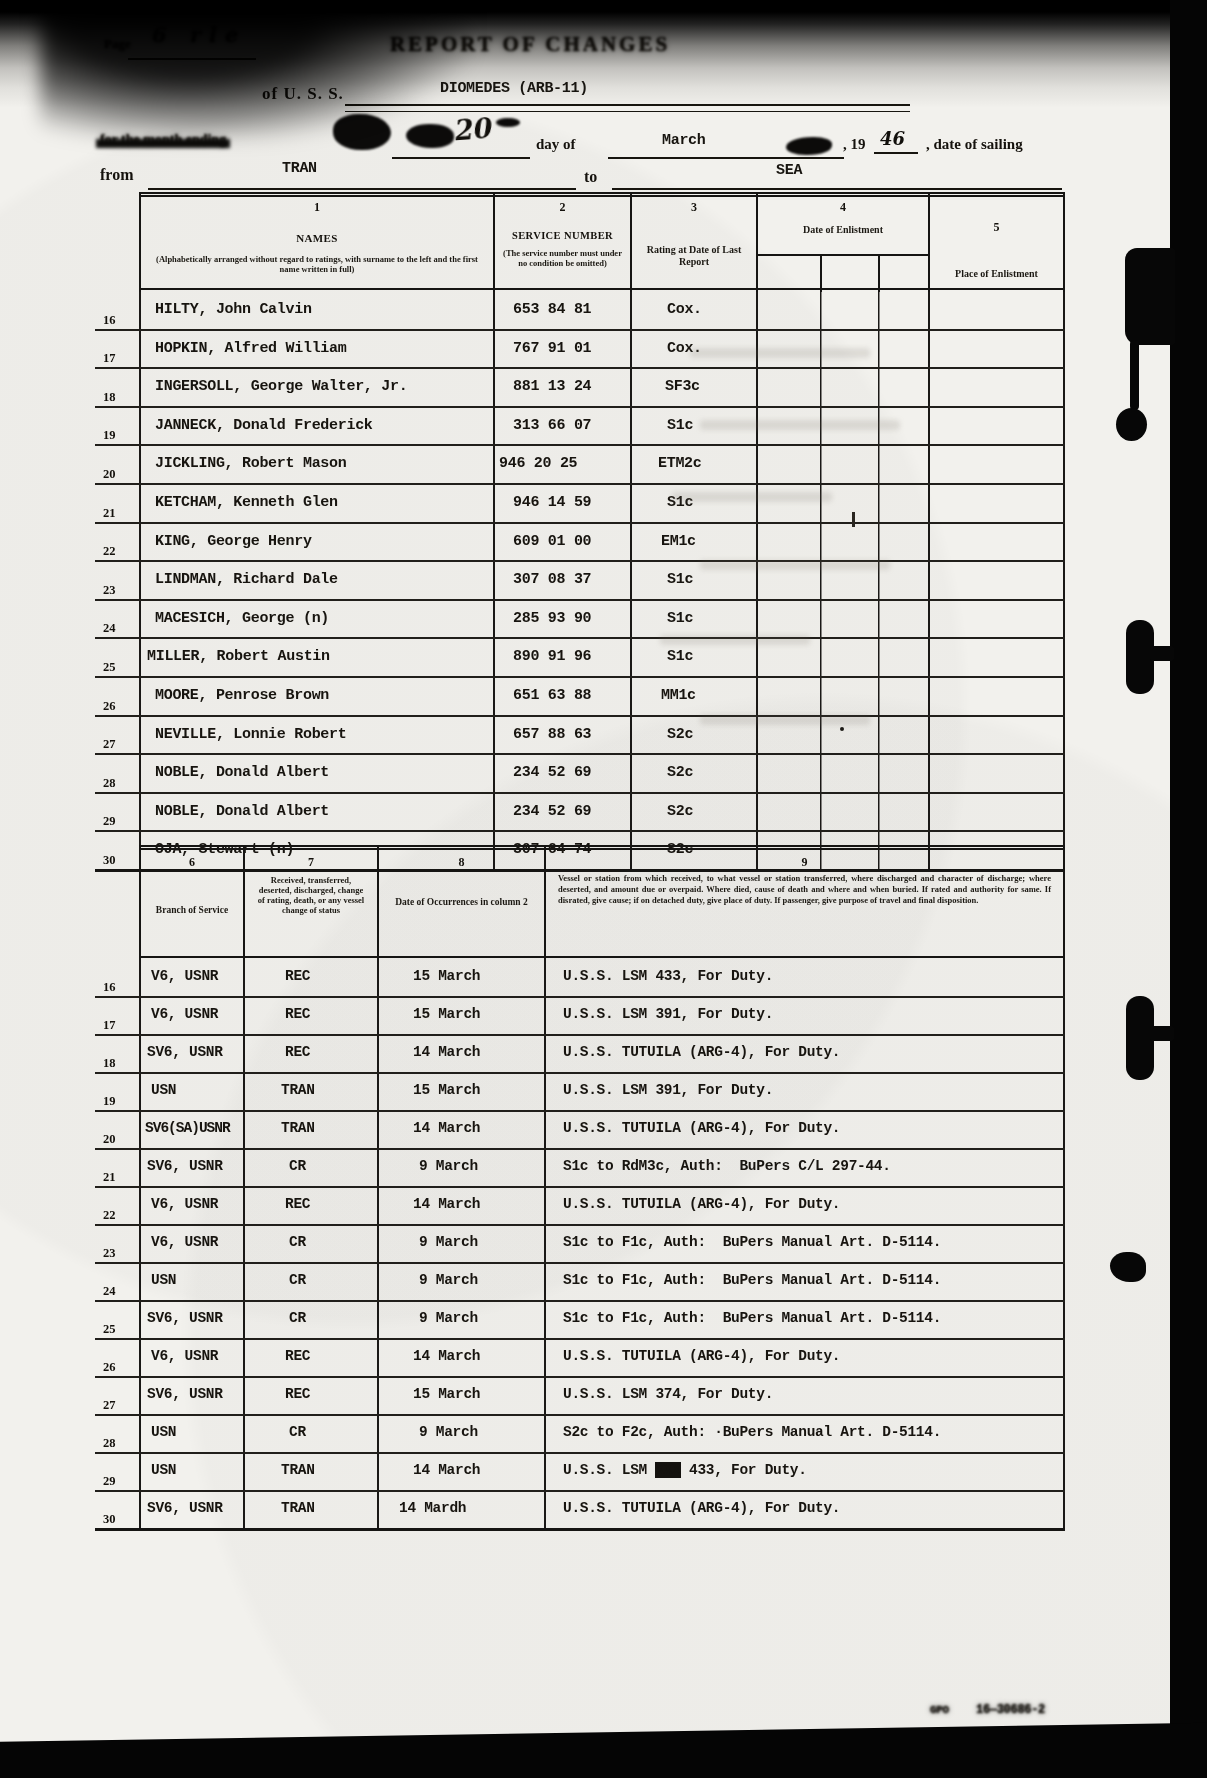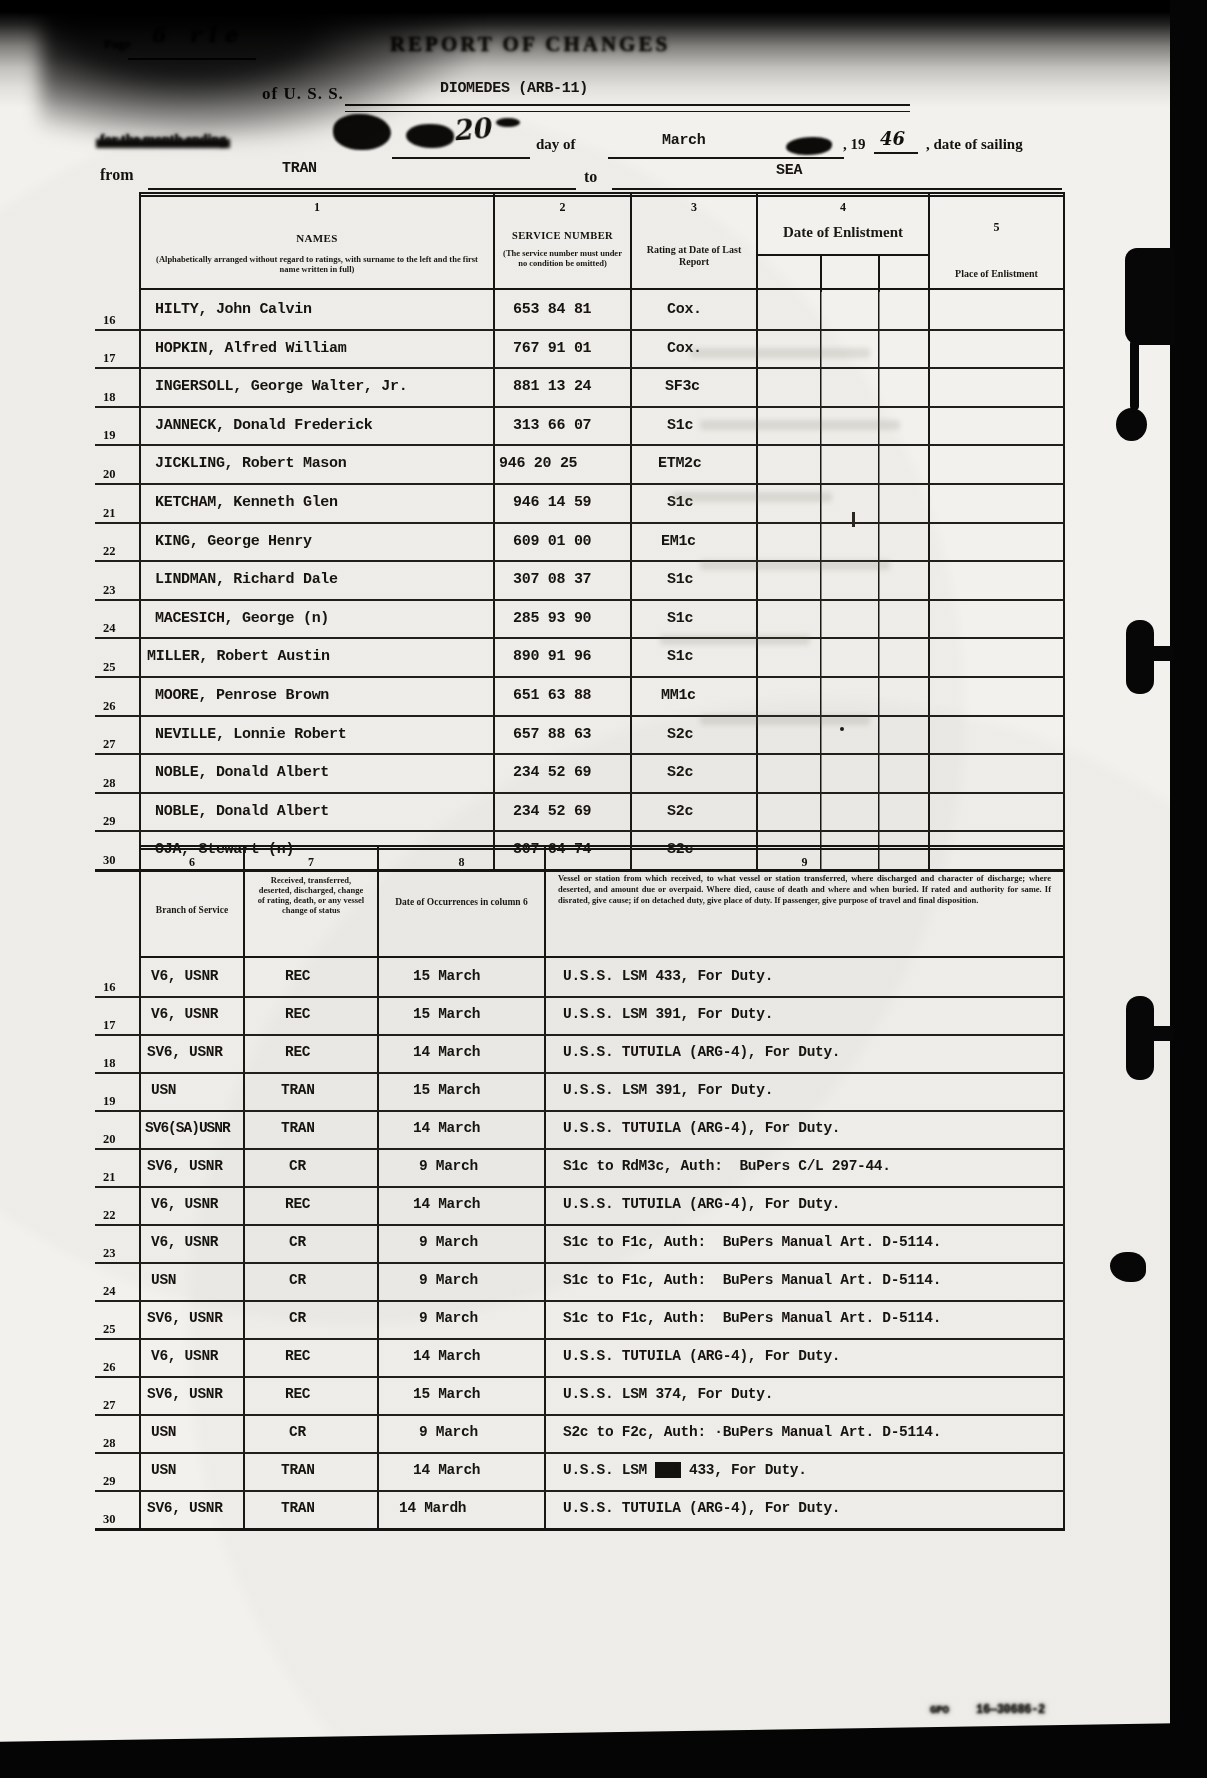--- a/index.html
+++ b/index.html
@@ -108,21 +108,21 @@
       <span class="hd-sub" style="left:6px;top:56px;width:123px">(The service number must under no condition be omitted)</span>
     </div>
 
     <div class="abs" style="left:537px;top:0;width:124px;height:100px">
       <span class="hd-num" style="top:8px">3</span>
       <span class="hd-sub" style="left:8px;top:52px;width:108px;font-size:10px">Rating at Date of Last Report</span>
     </div>
 
     <div class="abs" style="left:663px;top:0;width:170px;height:100px">
       <span class="hd-num" style="top:8px">4</span>
-      <span class="hd-sub" style="left:8px;top:32px;width:154px;font-size:15px">Date of Enlistment</span>
+      <span class="hd-sub" style="left:8px;top:32px;width:154px;font-size:10px">Date of Enlistment</span>
       <div class="abs" style="left:0;top:62px;width:170px;height:38px;border-top:2px solid #161513"></div>
       <div class="abs" style="left:62px;top:62px;width:1.5px;height:38px;background:#161513"></div>
       <div class="abs" style="left:120px;top:62px;width:1.5px;height:38px;background:#161513"></div>
     </div>
 
     <div class="abs" style="left:835px;top:0;width:133px;height:100px">
       <span class="hd-num" style="top:28px">5</span>
       <span class="hd-sub" style="left:4px;top:76px;width:125px;font-size:10px">Place of Enlistment</span>
     </div>
   </div>
@@ -238,21 +238,21 @@
     <div class="abs" style="left:46px;top:0;width:102px;height:115px">
       <span class="hd-num" style="top:10px">6</span>
       <span class="hd-sub" style="left:4px;top:60px;width:94px;font-size:9.5px">Branch of Service</span>
     </div>
     <div class="abs" style="left:150px;top:0;width:132px;height:115px">
       <span class="hd-num" style="top:10px">7</span>
       <span class="hd-sub" style="left:10px;top:30px;width:112px">Received, transferred, deserted, discharged, change of rating, death, or any vessel change of status</span>
     </div>
     <div class="abs" style="left:284px;top:0;width:165px;height:115px">
       <span class="hd-num" style="top:10px">8</span>
-      <span class="hd-sub" style="left:16px;top:52px;width:133px;font-size:9.5px">Date of Occurrences in column 6</span>
+      <span class="hd-sub" style="left:16px;top:52px;width:133px;font-size:9.5px">Date of Occurrences in column 2</span>
     </div>
     <div class="abs" style="left:451px;top:0;width:517px;height:115px">
       <span class="hd-num" style="top:10px">9</span>
       <span class="hd-sub" style="left:12px;top:28px;width:493px;text-align:justify;font-size:8.5px;line-height:1.3">Vessel or station from which received, to what vessel or station transferred, where discharged and character of discharge; where deserted, and amount due or overpaid.  Where died, cause of death and where and when buried.  If rated and authority for same.  If disrated, give cause; if on detached duty, give place of duty.  If passenger, give purpose of travel and final disposition.</span>
     </div>
   </div>
 
   <div class="abs" style="left:95px;top:960px;width:970px">
     <div class="row2">
       <span class="rnum">16</span>

